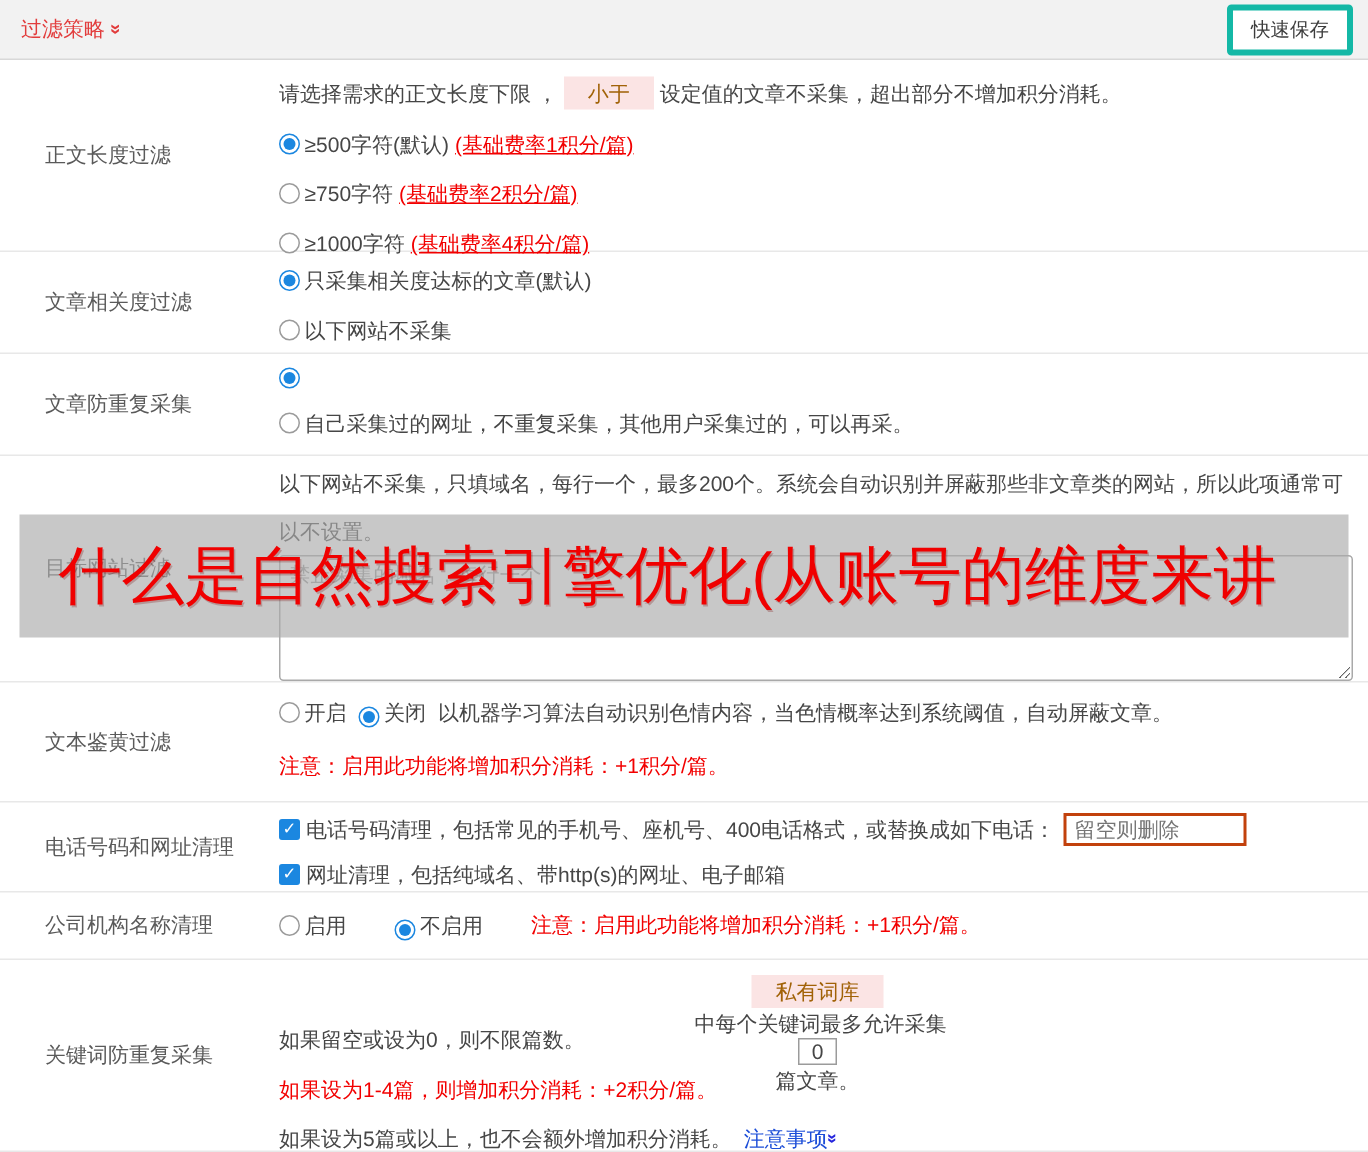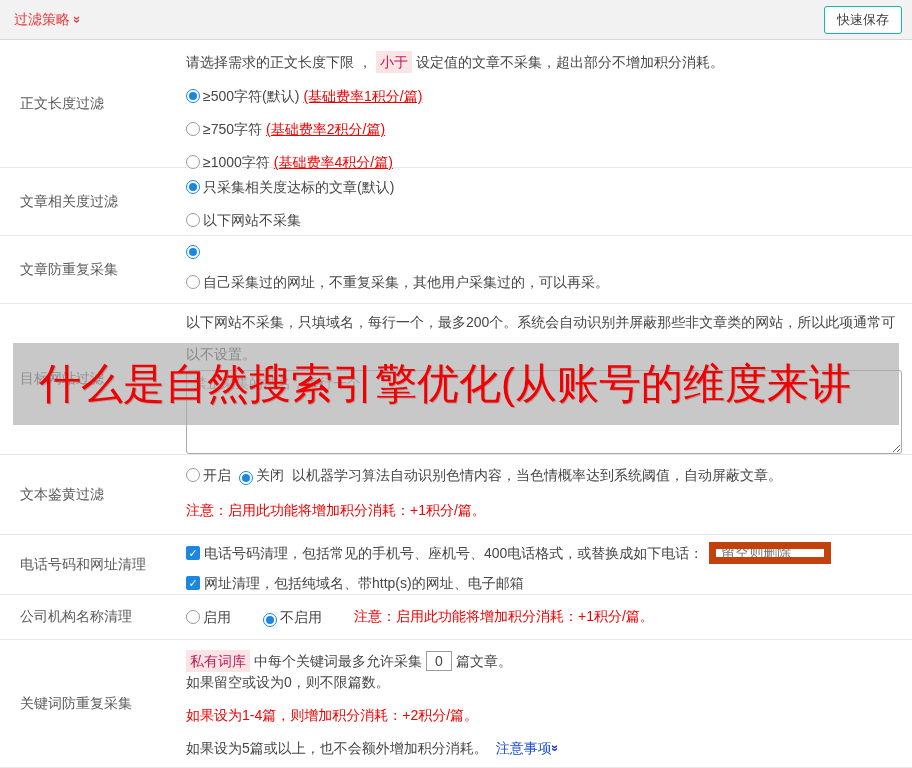--- a/index.html
+++ b/index.html
@@ -15,66 +15,66 @@
   .hdr {
     height: 40px; background: #f2f2f2; border-bottom: 1px solid #d8d8d8;
     display: flex; align-items: center; justify-content: space-between;
     padding: 0 10px 0 14px;
   }
   .hdr-title { color: #e23c3c; cursor: pointer; display: flex; align-items: center; gap: 4px; }
   .chev { display: inline-block; transform: rotate(90deg); font-weight: bold; font-size: 13px; line-height: 1; }
   .chev.red { color: #e23c3c; }
   .chev.blue { color: #2525dd; font-size: 12px; }
   .save-btn {
-    background: #fff; border: 1px solid #14b8a6; border-radius: 3px;
+    background: #fff; border: 4px solid #14b8a6; border-radius: 3px;
     padding: 4px 12px; font-size: 13px; color: #3c3c3c; cursor: pointer;
   }
 
   
   .row { display: flex; border-bottom: 1px solid #e8e8e8; }
   .row:last-child { border-bottom: none; }
-  .row-label { width: 186px; flex: 0 0 186px; padding-left: 20px; color: #5a5a5a;
+  .row-label { width: 186px; flex: 0 0 186px; padding-left: 30px; color: #5a5a5a;
                display: flex; align-items: center; }
   .row-content { flex: 1; padding-right: 8px; }
   .r1 { height: 128px; } .r2 { height: 68px; text-align: right; } .r3 { height: 68px; }
   .r4 { height: 151px; } .r5 { height: 80px; } .r6 { height: 60px; }
   .r7 { height: 45px; } .r8 { height: 128px; }
 
   .line { display: flex; align-items: center; line-height: 20px; }
 
   
   .radio { width: 14px; height: 14px; border-radius: 50%; border: 1px solid #9b9b9b;
            background: #fff; display: inline-block; flex: 0 0 14px; position: relative; margin-right: 3px; }
   .radio.sel { border-color: #1b87e0; }
   .radio.sel::after { content: ""; position: absolute; left: 2px; top: 2px;
            width: 8px; height: 8px; border-radius: 50%; background: #1b87e0; }
   .checkbox { width: 14px; height: 14px; border-radius: 2px; background: #1b87e0; color: #fff;
            font-size: 11px; line-height: 14px; text-align: center; display: inline-block;
            flex: 0 0 14px; margin-right: 4px; }
 
   .red { color: #f20000; }
   .red.u { text-decoration: underline; }
-  .hl-badge { color: #be185d; background: #fbe4e4; padding: 1px 4px; }
+  .hl-badge { color: #a16207; background: #fbe4e4; padding: 1px 16px; }
   .link { color: #1d4ed8; cursor: pointer; }
 
   .opt { cursor: pointer; }
   .mb13 { margin-bottom: 13px; }
   .gap8 { margin-left: 8px; align-items: flex-end; } .gap4 { margin-left: 4px; }
 
   
   .desc2 { line-height: 32px; }
   textarea.domains {
     width: 716px; height: 84px; border: 1px solid #a9a9a9; border-radius: 3px;
     resize: both; font-family: inherit; font-size: 14px; padding: 4px 6px; color: #464646;
     display: block; outline: none;
   }
   textarea.domains::placeholder { color: #9a9a9a; }
 
-  input.phone-input { width: 122px; height: 22px; border: 7px solid #c2410c;
-    font-size: 14px; padding: 0 5px; color: #8a8a8a; margin-left: 6px; outline: none; font-family: Liberation Mono, monospace; }
+  input.phone-input { width: 122px; height: 22px; border: 2px solid #c2410c;
+    font-size: 14px; padding: 0 5px; color: #8a8a8a; margin-left: 6px; outline: none; }
   input.count-input { width: 26px; height: 20px; border: 1px solid #9b9b9b;
     font-size: 14px; text-align: center; color: #464646; margin: 0 4px; outline: none; }
 
   
   .overlay {
     position: absolute; left: 13px; top: 343px; width: 886px; height: 82px;
     background: rgba(170,170,170,0.65); z-index: 10;
     display: flex; align-items: center; overflow: visible;
   }
   .overlay-text {
@@ -202,21 +202,21 @@
         <span class="radio sel"></span>
         <span>不启用</span>
       </span>
       <span class="red gap8">注意：启用此功能将增加积分消耗：+1积分/篇。</span>
     </div>
   </div>
 
   <div class="row r8">
     <div class="row-label">关键词防重复采集</div>
     <div class="row-content" style="padding-top:10px;">
-      <div class="line" style="height:22px; ">
+      <div class="line" style="height:22px; margin-bottom:11px;flex-direction:column;">
         <span class="hl-badge">私有词库</span>
         <span class="gap4">中每个关键词最多允许采集</span>
         <input class="count-input" type="text" value="0" style="">
         <span>篇文章。</span>
       </div>
       <div class="line" style="margin-bottom:13px;">如果留空或设为0，则不限篇数。</div>
       <div class="line red" style="margin-bottom:13px;">如果设为1-4篇，则增加积分消耗：+2积分/篇。</div>
       <div class="line">
         <span>如果设为5篇或以上，也不会额外增加积分消耗。</span>
         <span class="link gap8">注意事项</span>

